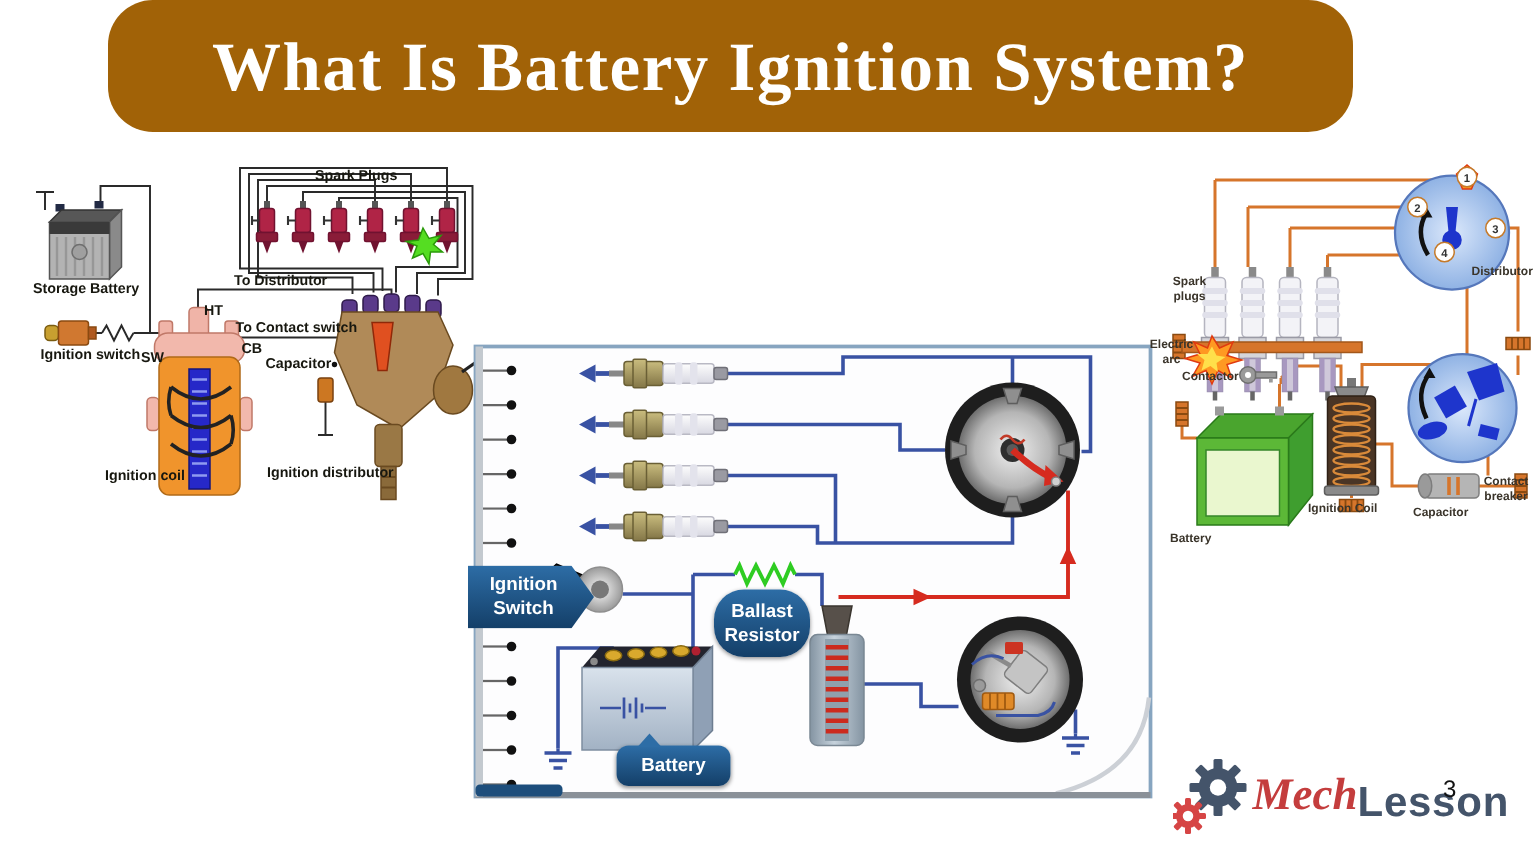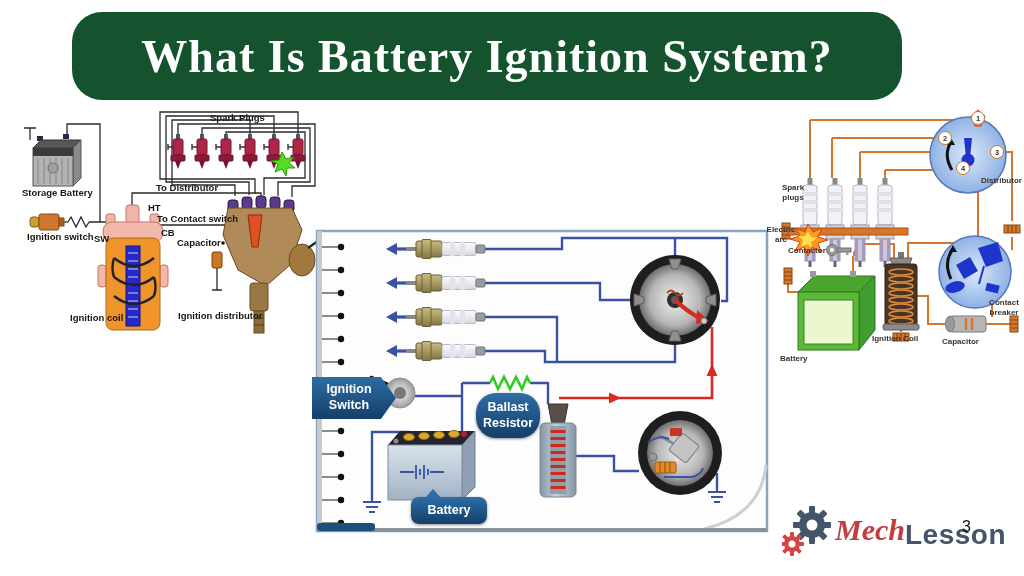--- a/index.html
+++ b/index.html
@@ -1,19 +1,19 @@
 <!DOCTYPE html>
 <html><head>
 <meta charset="utf-8">
 <style>
   html,body{margin:0;padding:0;}
   body{width:1024px;height:576px;position:relative;background:#ffffff;overflow:hidden;
        font-family:"Liberation Sans",sans-serif;}
   
-  .banner{position:absolute;left:72px;top:12px;width:830px;height:88px;background:#14532d;
+  .banner{position:absolute;left:72px;top:0;width:830px;height:88px;background:#a16207;
           border-radius:30px;display:flex;align-items:center;justify-content:center;}
   .banner h1{margin:0;color:#ffffff;font-family:"Liberation Serif",serif;font-weight:700;
              font-size:46px;letter-spacing:1px;white-space:nowrap;}
   
   .diag{position:absolute;}
   #left-diagram{left:10px;top:100px;width:310px;height:240px;}
   #center-diagram{left:312px;top:229px;width:460px;height:305px;}
   #right-diagram{left:762px;top:100px;width:262px;height:262px;}
   .diag svg{position:absolute;left:0;top:0;}
   
@@ -128,21 +128,21 @@
       <rect x="240" y="183" width="18" height="28" rx="3" fill="#9a7845" stroke="#6a4a20"></rect>
       <rect x="244" y="211" width="10" height="22" fill="#8a6a3a" stroke="#6a4a20"></rect>
       <path d="M 244,218 H 254 M 244,225 H 254" stroke="#6a4a20" stroke-width="1.4"></path>
       <rect x="202" y="152" width="10" height="16" rx="2" fill="#cc7722" stroke="#7a4210"></rect>
       <circle cx="213" cy="143" r="1.8" fill="#111"></circle>
     </g>
   </svg>
   <div class="llab" style="left:200px;top:12px;">Spark Plugs</div>
   <div class="llab" style="left:12px;top:87px;">Storage Battery</div>
   <div class="llab" style="left:146px;top:82px;">To Distributor</div>
-  <div class="llab" style="left:138px;top:102px;">HT</div>
+  <div class="llab" style="left:126px;top:102px;">HT</div>
   <div class="llab" style="left:147px;top:113px;">To Contact switch</div>
   <div class="llab" style="left:151px;top:127px;">CB</div>
   <div class="llab" style="left:84px;top:133px;">SW</div>
   <div class="llab" style="left:17px;top:131px;">Ignition switch</div>
   <div class="llab" style="left:167px;top:137px;">Capacitor</div>
   <div class="llab" style="left:60px;top:212px;">Ignition coil</div>
   <div class="llab" style="left:168px;top:210px;">Ignition distributor</div>
 </div>
 
 <div id="center-diagram" class="diag">
@@ -461,21 +461,21 @@
       <ellipse cx="188" cy="224" rx="4.5" ry="8" fill="#9a9a9a" stroke="#7d7d7d"></ellipse>
       <path d="M 204,218 V 230 M 210,218 V 230" stroke="#d6752b" stroke-width="2.4"></path>
     </g>
   </svg>
   <div class="rlab wrap" style="left:10px;top:83px;width:42px;">Spark plugs</div>
   <div class="rlab wrap" style="left:-2px;top:125px;width:42px;">Electric arc</div>
   <div class="rlab" style="left:26px;top:146px;">Contactor</div>
   <div class="rlab" style="left:18px;top:254px;">Battery</div>
   <div class="rlab" style="left:110px;top:234px;">Ignition Coil</div>
   <div class="rlab" style="left:219px;top:76px;">Distributor</div>
-  <div class="rlab wrap" style="left:222px;top:198px;width:40px;text-align:center;">Contact breaker</div>
+  <div class="rlab wrap" style="left:222px;top:216px;width:40px;text-align:center;">Contact breaker</div>
   <div class="rlab" style="left:180px;top:237px;">Capacitor</div>
 </div>
 
 <div class="logo">
   <svg width="52" height="52" viewBox="0 0 52 52">
     <g transform="translate(30,21)" fill="#44546a">
       <g>
           <rect x="-3" y="-19" width="6" height="8" rx="1"></rect>
         </g>
       <g transform="rotate(45)">

